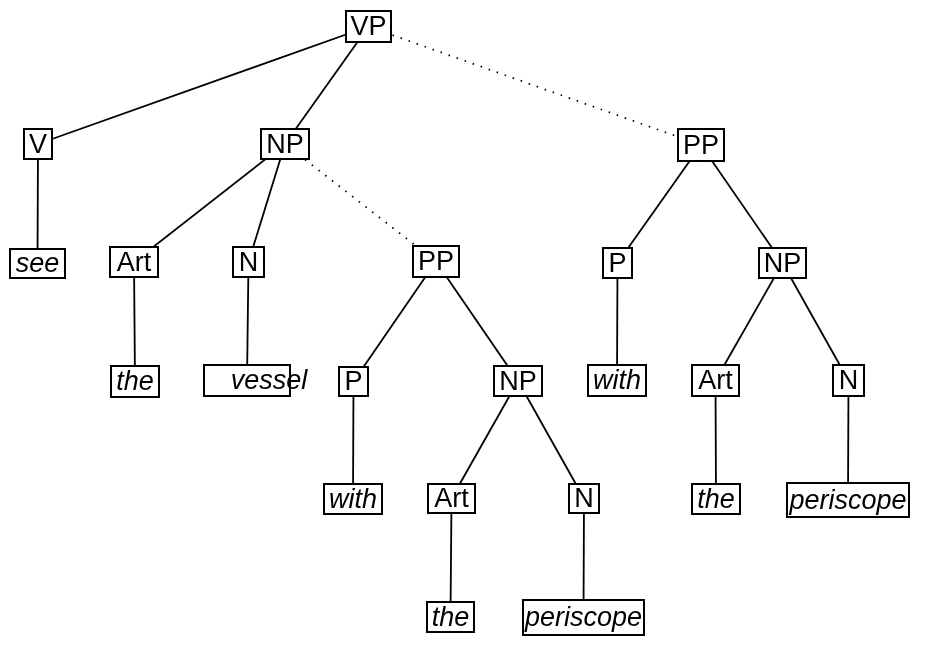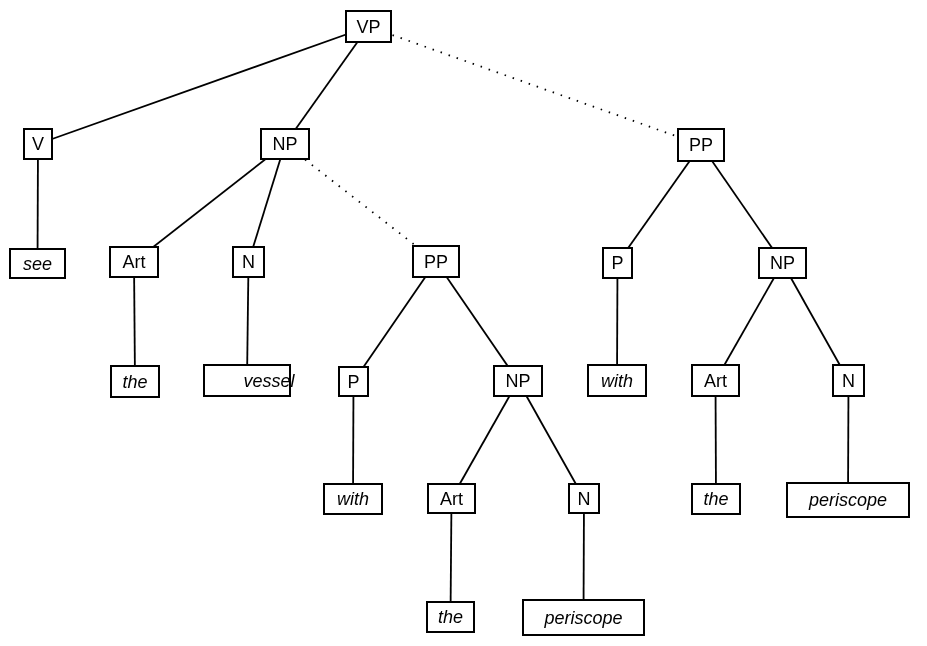--- a/index.html
+++ b/index.html
@@ -25,21 +25,21 @@
   }
   .tree-node {
     position: absolute;
     box-sizing: border-box;
     background: #ffffff;
     border: 2px solid #000000;
     color: #000000;
     display: flex;
     align-items: center;
     justify-content: center;
-    font-size: 18px;
+    font-size: 27px;
     line-height: 1;
     z-index: 1;
     white-space: nowrap;
   }
   .tree-node.terminal {
     font-style: italic;
   }
   .edge-solid {
     stroke: #000000;
     stroke-width: 1.8;

